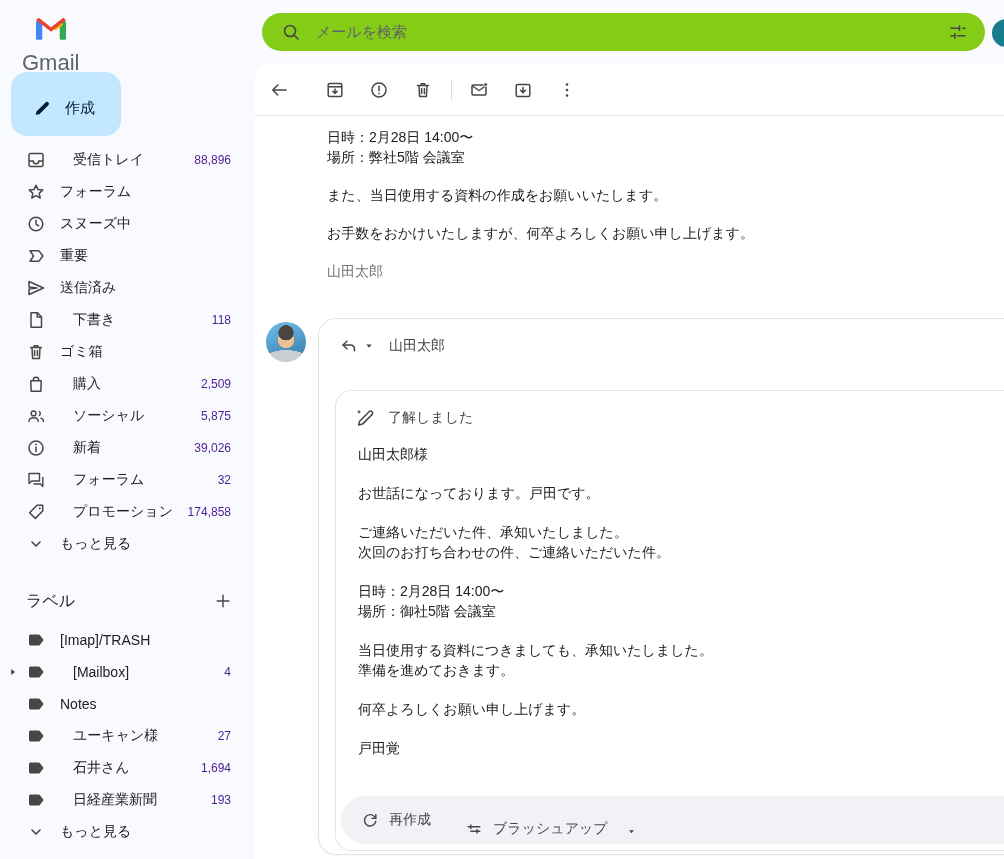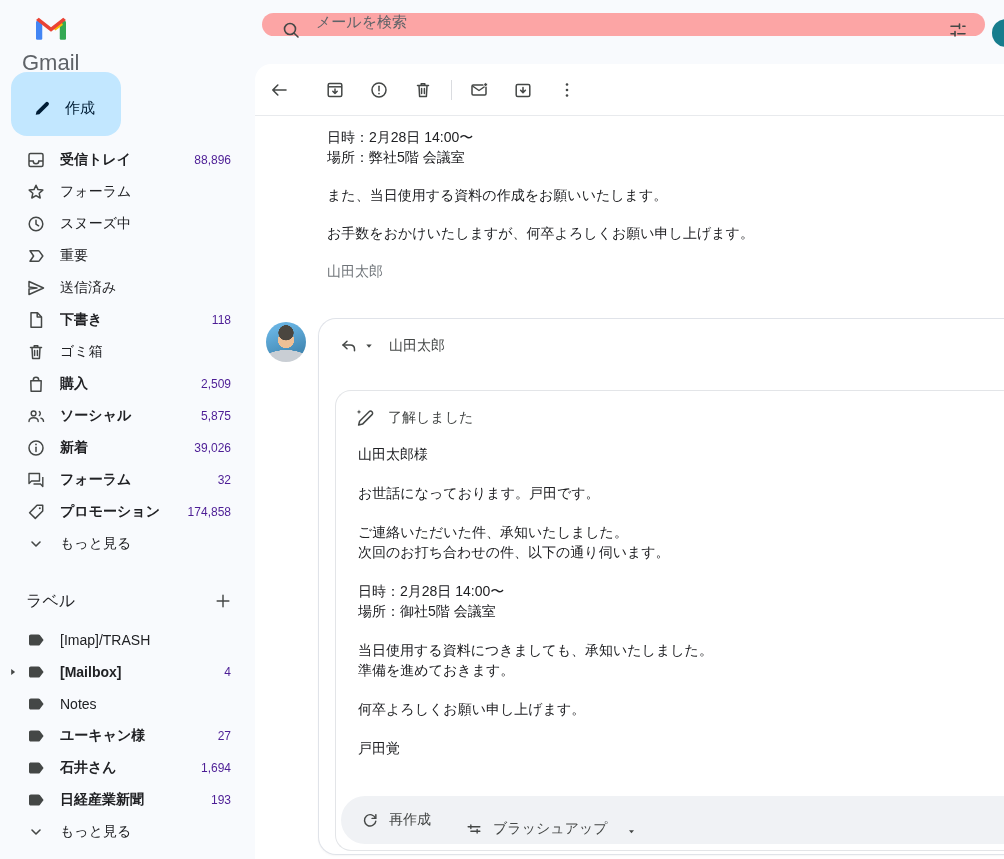--- a/index.html
+++ b/index.html
@@ -7,35 +7,35 @@
     width:1004px;height:859px;position:relative;overflow:hidden;
     background:#f8fafd;color:#202124;
     font-family:"Liberation Sans","DejaVu Sans",sans-serif;
     -webkit-font-smoothing:antialiased;
   }
   svg{display:block;}
   
   .topbar{position:absolute;top:0;left:0;right:0;height:64px;}
   .logo{position:absolute;left:22px;top:17px;display:flex;align-items:center;gap:10px;flex-direction:column;}
   .logo-text{font-size:22px;color:#5f6368;}
-  .searchbar{position:absolute;left:262px;top:13px;width:723px;height:23px;background:#fca5a5;
-    border-radius:19px;display:flex;align-items:flex-start;padding:0 10px 0 12px;box-sizing:border-box;}
+  .searchbar{position:absolute;left:262px;top:13px;width:723px;height:38px;background:#84cc16;
+    border-radius:19px;display:flex;align-items:center;padding:0 10px 0 12px;box-sizing:border-box;}
   .search-iconbtn,.tune-btn{width:34px;height:34px;border-radius:50%;display:flex;align-items:center;justify-content:center;color:#444746;flex:none;}
   .search-placeholder{flex:1;margin-left:8px;font-size:15px;color:#5f6368;}
   .edge-avatar{position:absolute;right:-16px;top:19px;width:28px;height:28px;border-radius:50%;background:#177d8d;}
   
   .sidebar{position:absolute;top:64px;left:0;width:255px;bottom:0;}
   .compose-btn{position:absolute;left:11px;top:8px;height:56px;padding:8px 26px 0 22px;border-radius:16px;
     background:#c2e7ff;display:flex;align-items:center;gap:14px;font-size:15px;font-weight:500;color:#001d35;}
   .compose-btn .cicon{width:18px;height:18px;color:#001d35;}
   .nav{position:absolute;top:80px;left:0;right:0;}
   .nav-item{height:32px;display:flex;align-items:center;padding:0 24px 0 26px;font-size:14px;color:#202124;position:relative;}
   .nicon{width:20px;height:20px;color:#444746;margin-right:14px;flex:none;}
   .nlabel{flex:1;white-space:nowrap;overflow:hidden;}
-  .bold{font-weight:700;}
+  .bold{font-weight:400;margin-left:13px;}
   .ncount{font-size:12px;color:#4c1d95;}
   .labels-head{position:absolute;top:521px;left:0;right:0;height:32px;display:flex;align-items:center;
     padding:0 20px 0 26px;font-size:16px;color:#202124;gap:40px;}
   .labels-title{flex:1;}
   .plus-btn{width:24px;height:24px;display:flex;align-items:center;justify-content:center;color:#444746;}
   .labels-list{position:absolute;top:560px;left:0;right:0;}
   .expander{position:absolute;left:7px;top:10px;width:12px;height:12px;color:#444746;}
   
   .card{position:absolute;left:255px;top:64px;right:0;bottom:0;background:#fff;border-radius:16px 0 0 0;}
   .toolbar{position:absolute;top:0;left:0;right:0;height:52px;display:flex;align-items:center;
@@ -415,21 +415,21 @@
                 <path d="M5 1.6l.6 1.7 1.7.6-1.7.6L5 6.2l-.6-1.7-1.7-.6 1.7-.6z" fill="currentColor"></path>
               </svg>
             </span>
           <span>了解しました</span>
         </div>
         <div class="draft-body">
           <p>山田太郎様</p>
           <p>お世話になっております。戸田です。</p>
           <p>
             <span style="display:block">ご連絡いただいた件、承知いたしました。</span>
-            <span style="display:block">次回のお打ち合わせの件、以下の通り伺います。</span>
+            <span style="display:block">次回のお打ち合わせの件、ご連絡いただいた件。</span>
           </p>
           <p>
             <span style="display:block">日時：2月28日 14:00〜</span>
             <span style="display:block">場所：御社5階 会議室</span>
           </p>
           <p>
             <span style="display:block">当日使用する資料につきましても、承知いたしました。</span>
             <span style="display:block">準備を進めておきます。</span>
           </p>
           <p>何卒よろしくお願い申し上げます。</p>

